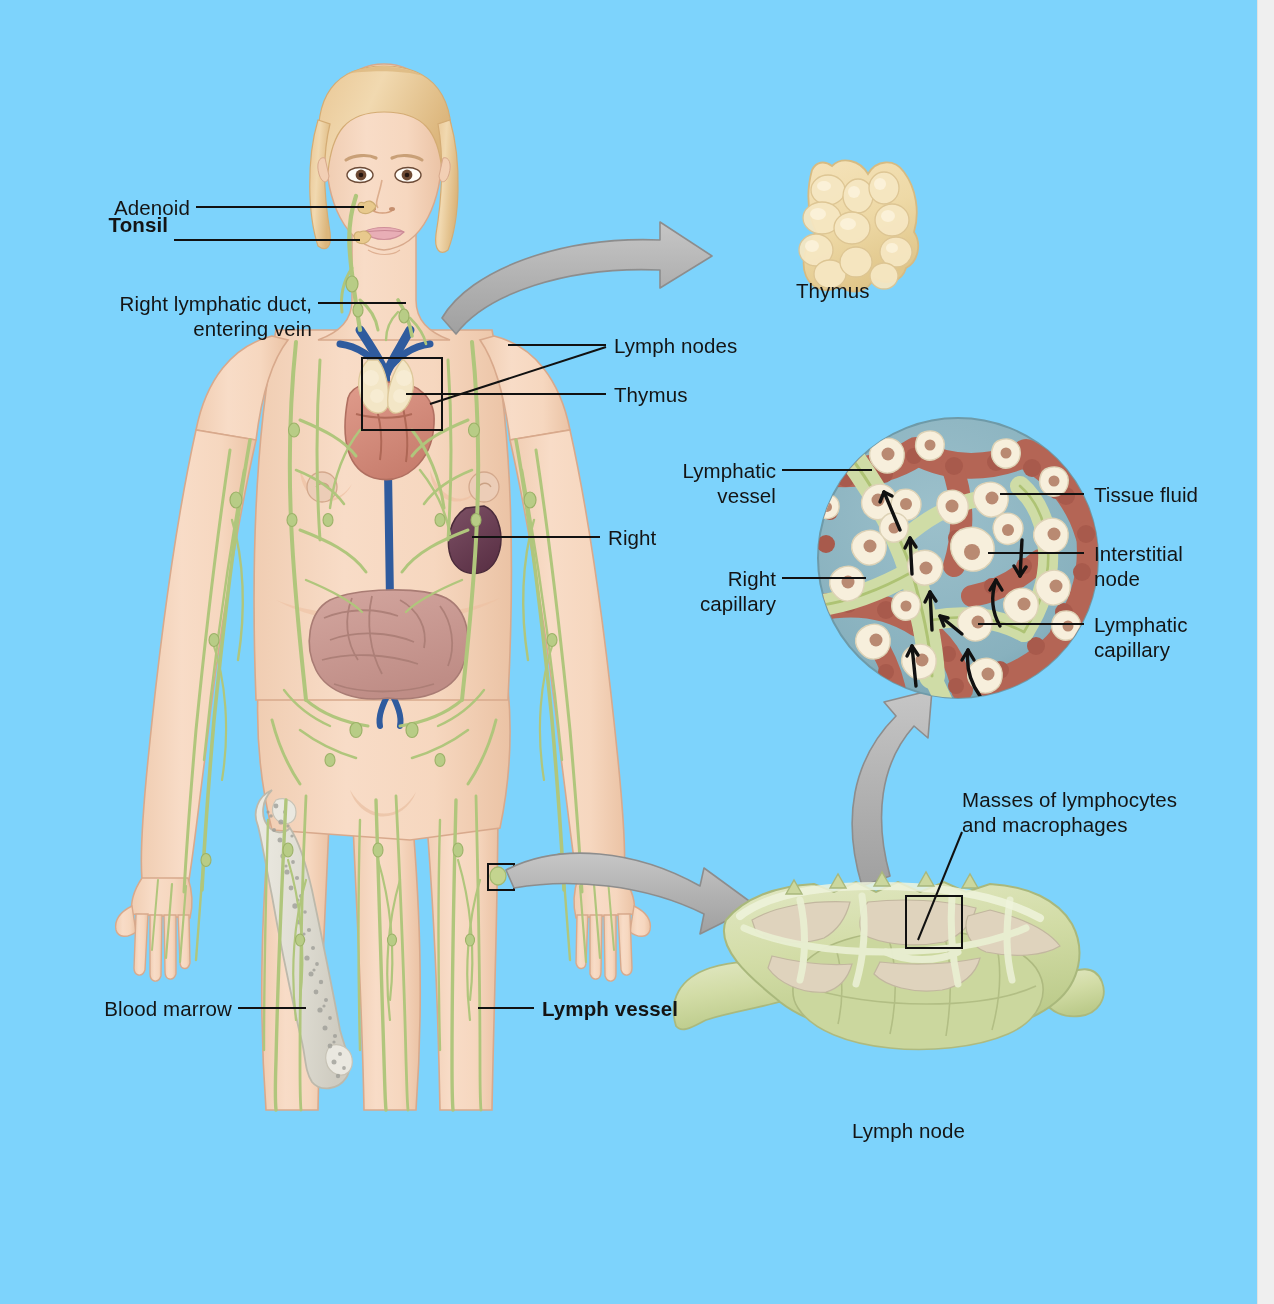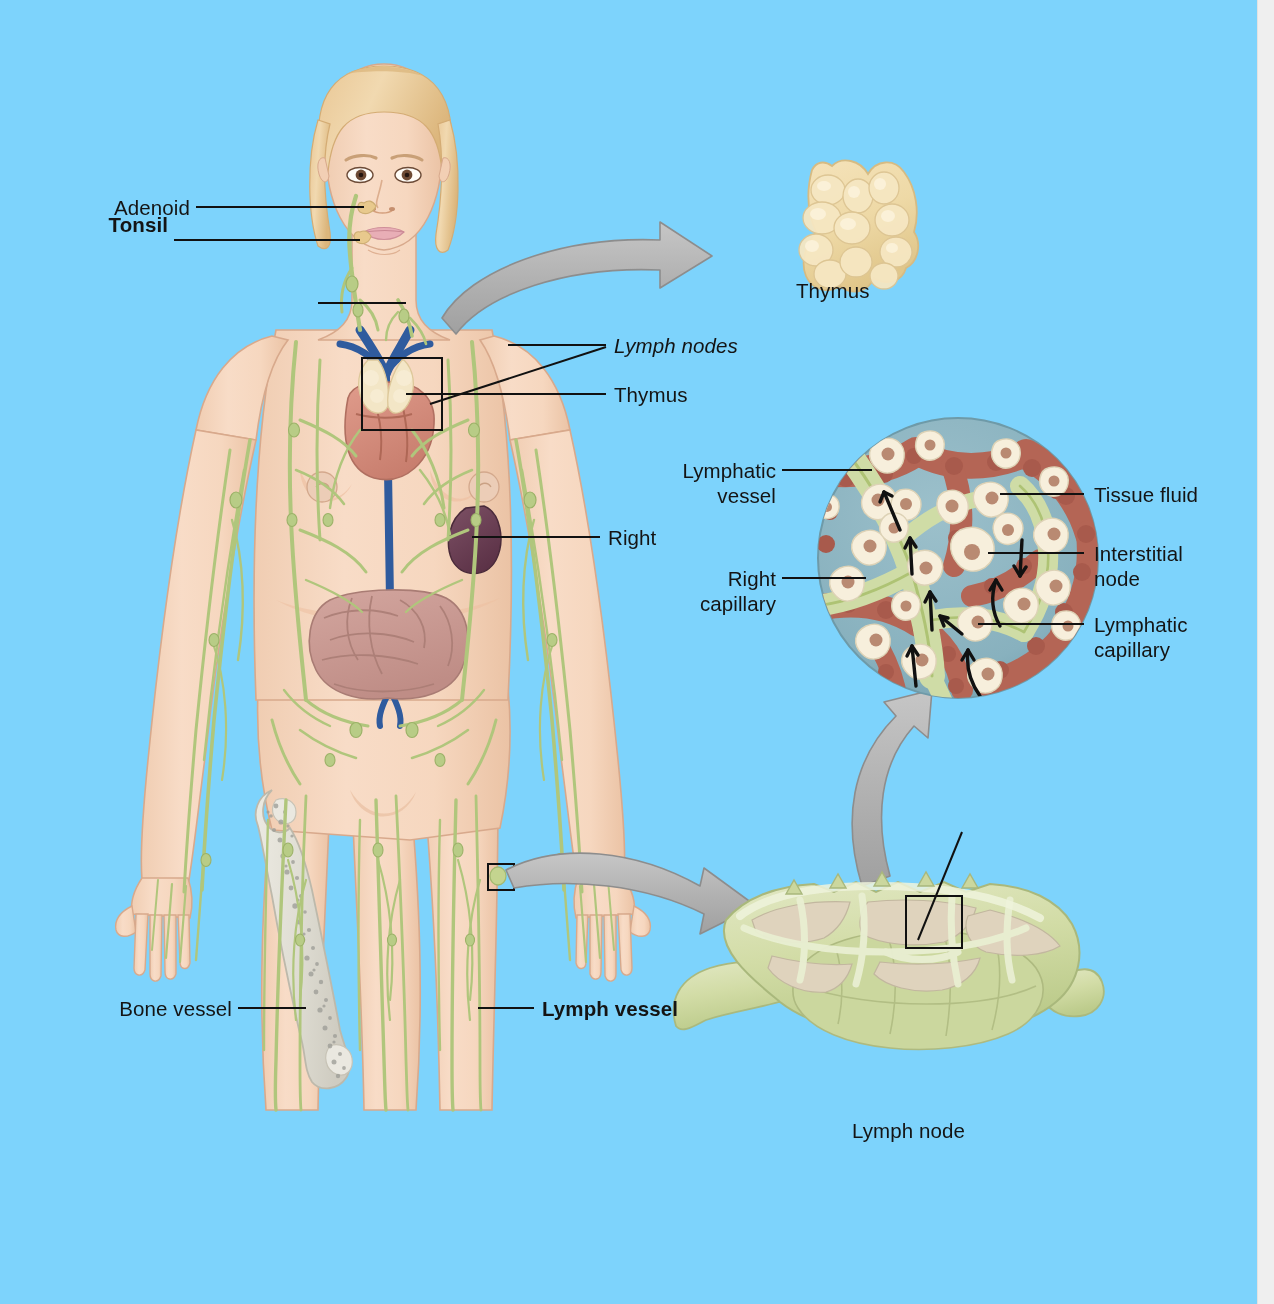--- a/index.html
+++ b/index.html
@@ -643,43 +643,45 @@
         <line x1="1084" y1="553" x2="988" y2="553"></line>
         <line x1="1084" y1="624" x2="978" y2="624"></line>
         <path d="M962 832 L918 940"></path>
       </g>
     </svg>
 
     <div class="lbl r" style="left:0;top:195px;width:190px;">Adenoid</div>
 
     <div class="lbl r" style="left:0;top:212px;width:168px;font-weight:bold;">Tonsil</div>
 
-
-    <div class="lbl" style="left:614px;top:333px;font-style:italic;">Lymph nodes</div>
+    <div class="lbl r" style="left:0;top:291px;width:312px;"><span>Right lymphatic duct,</span><br><span>entering vein</span></div>
+
+    <div class="lbl" style="left:614px;top:333px;">Lymph nodes</div>
 
     <div class="lbl" style="left:614px;top:382px;">Thymus</div>
 
     <div class="lbl" style="left:608px;top:525px;">Right</div>
 
-    <div class="lbl r" style="left:0;top:996px;width:232px;">Bone vessel</div>
+    <div class="lbl r" style="left:0;top:996px;width:232px;">Blood marrow</div>
 
     <div class="lbl" style="left:542px;top:996px;font-weight:bold;">Lymph vessel</div>
 
     <div class="lbl" style="left:796px;top:278px;">Thymus</div>
 
     <div class="lbl r" style="left:610px;top:458px;width:166px;"><span>Lymphatic</span><br><span>vessel</span></div>
 
     <div class="lbl r" style="left:610px;top:566px;width:166px;"><span>Right</span><br><span>capillary</span></div>
 
     <div class="lbl" style="left:1094px;top:482px;">Tissue fluid</div>
 
     <div class="lbl" style="left:1094px;top:541px;"><span>Interstitial</span><br><span>node</span></div>
 
     <div class="lbl" style="left:1094px;top:612px;"><span>Lymphatic</span><br><span>capillary</span></div>
 
+    <div class="lbl" style="left:962px;top:787px;"><span>Masses of lymphocytes</span><br><span>and macrophages</span></div>
 
     <div class="lbl" style="left:852px;top:1118px;">Lymph node</div>
 
   </div>
 
   <div id="scrollbar-track">
     <div id="scrollbar-thumb"></div>
   </div>
 
 </div>

